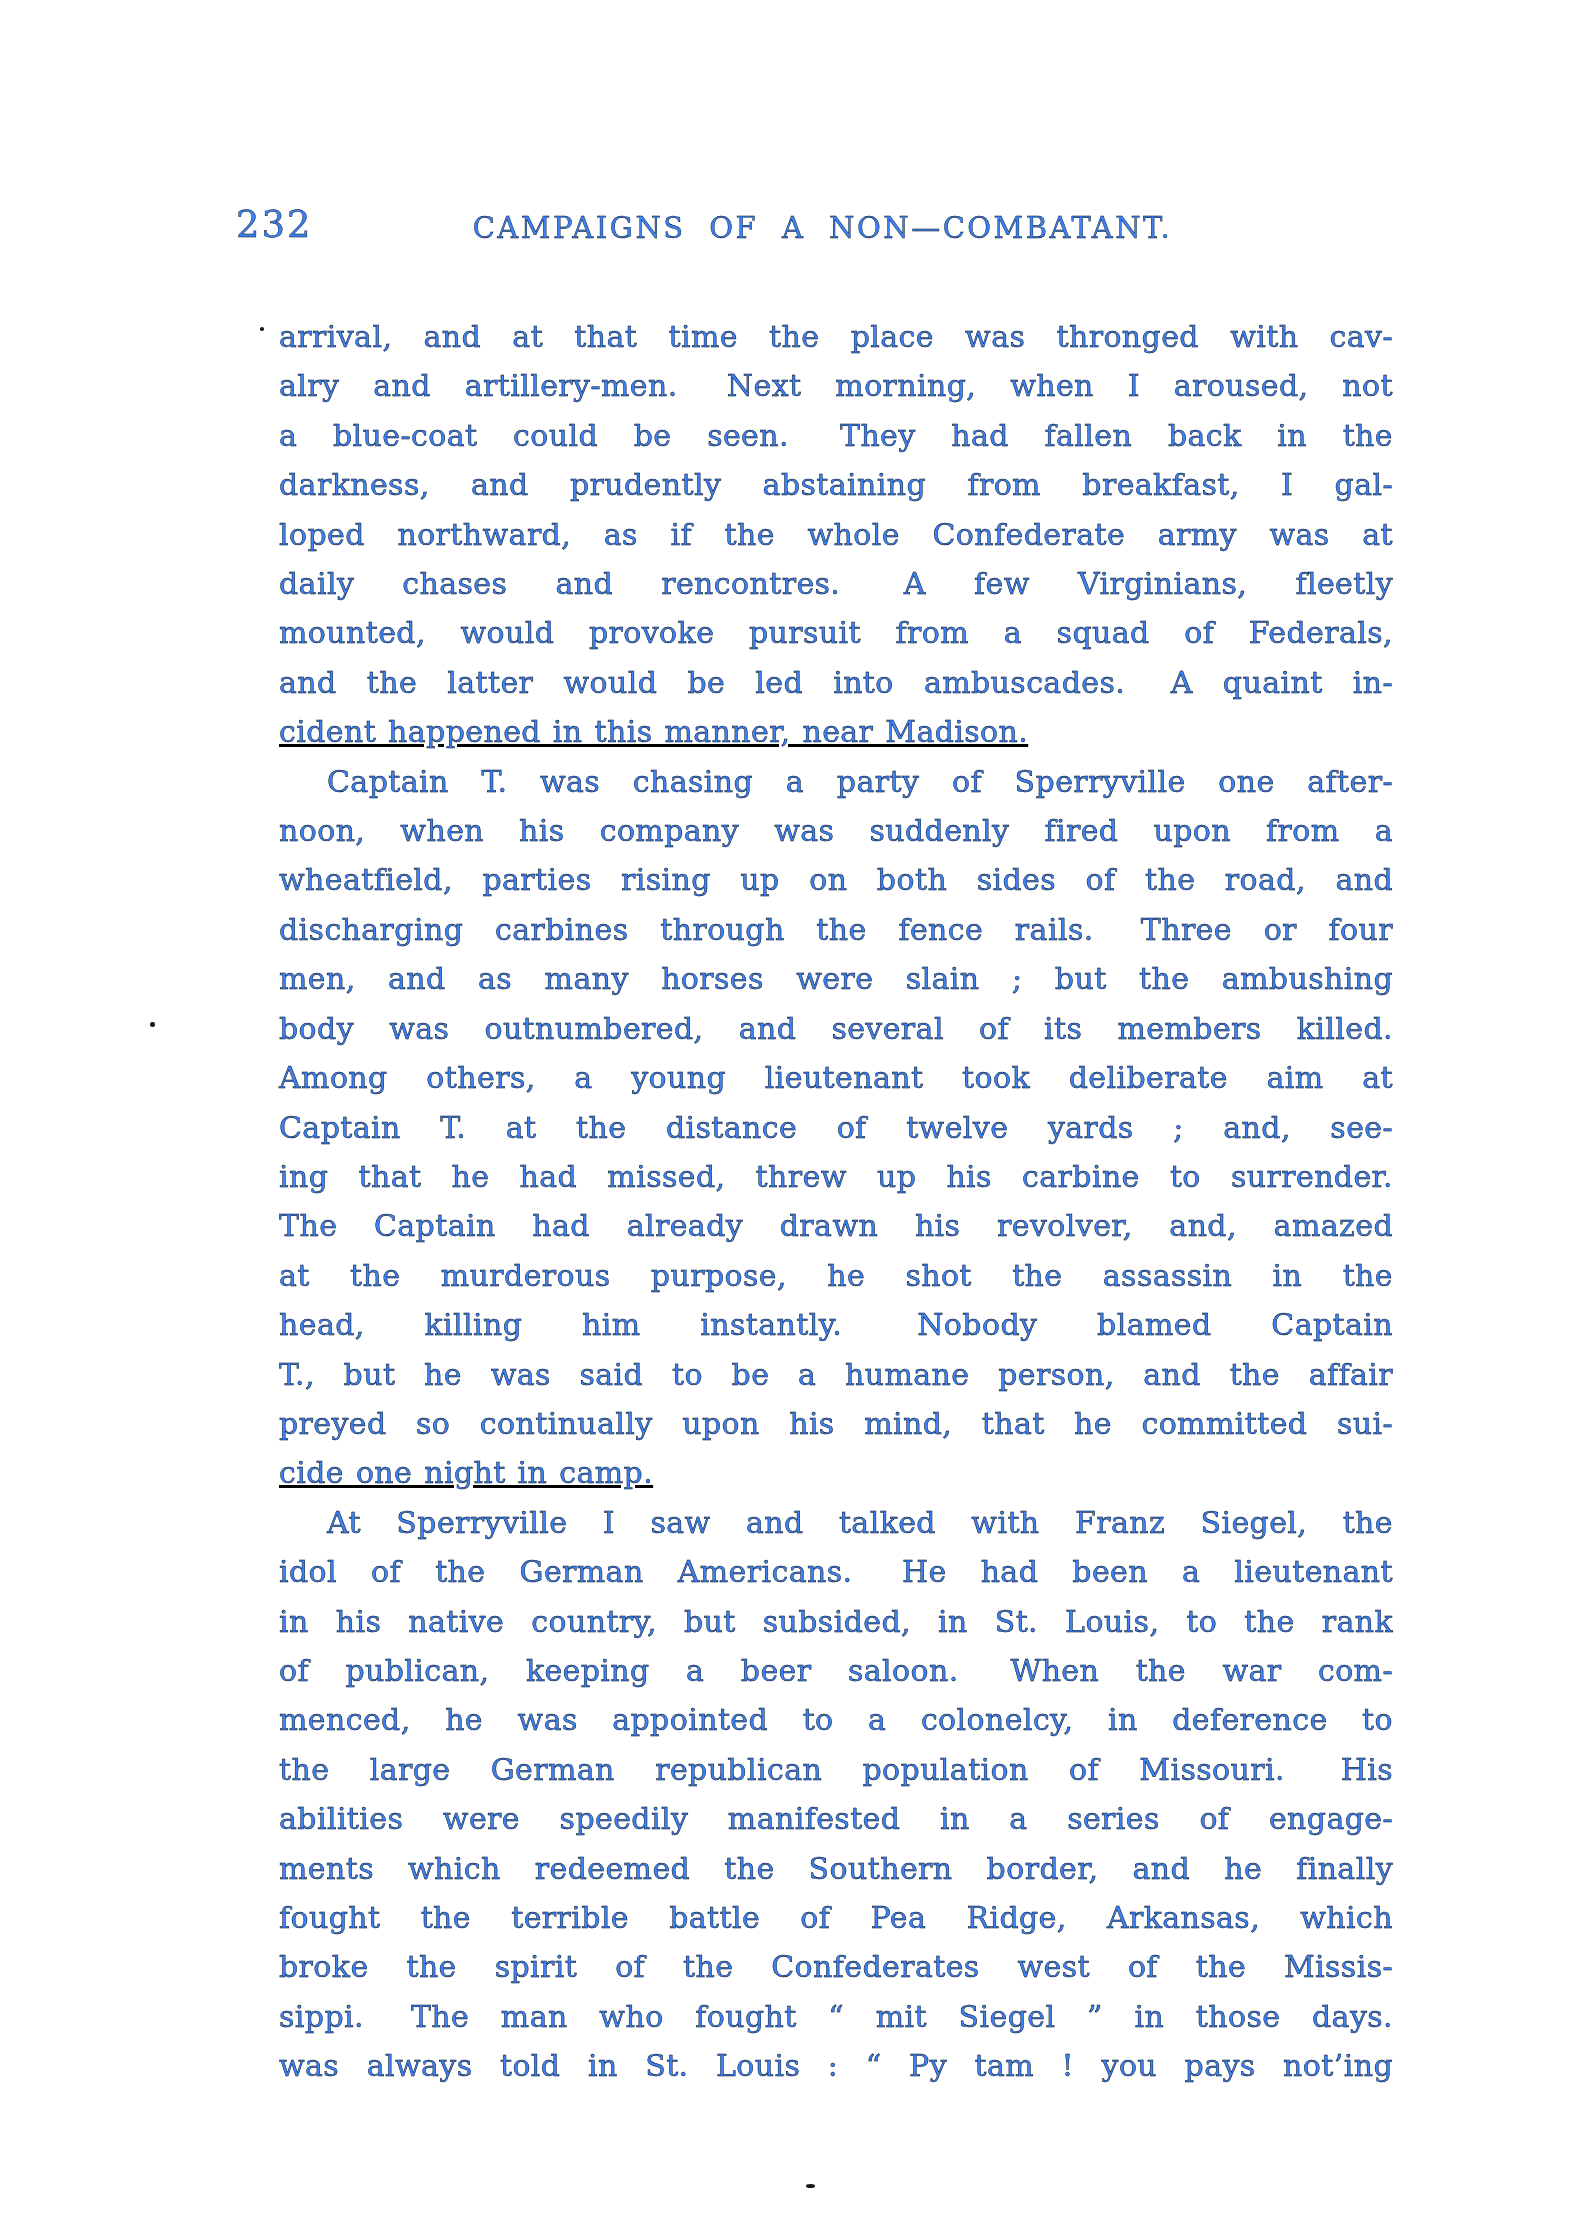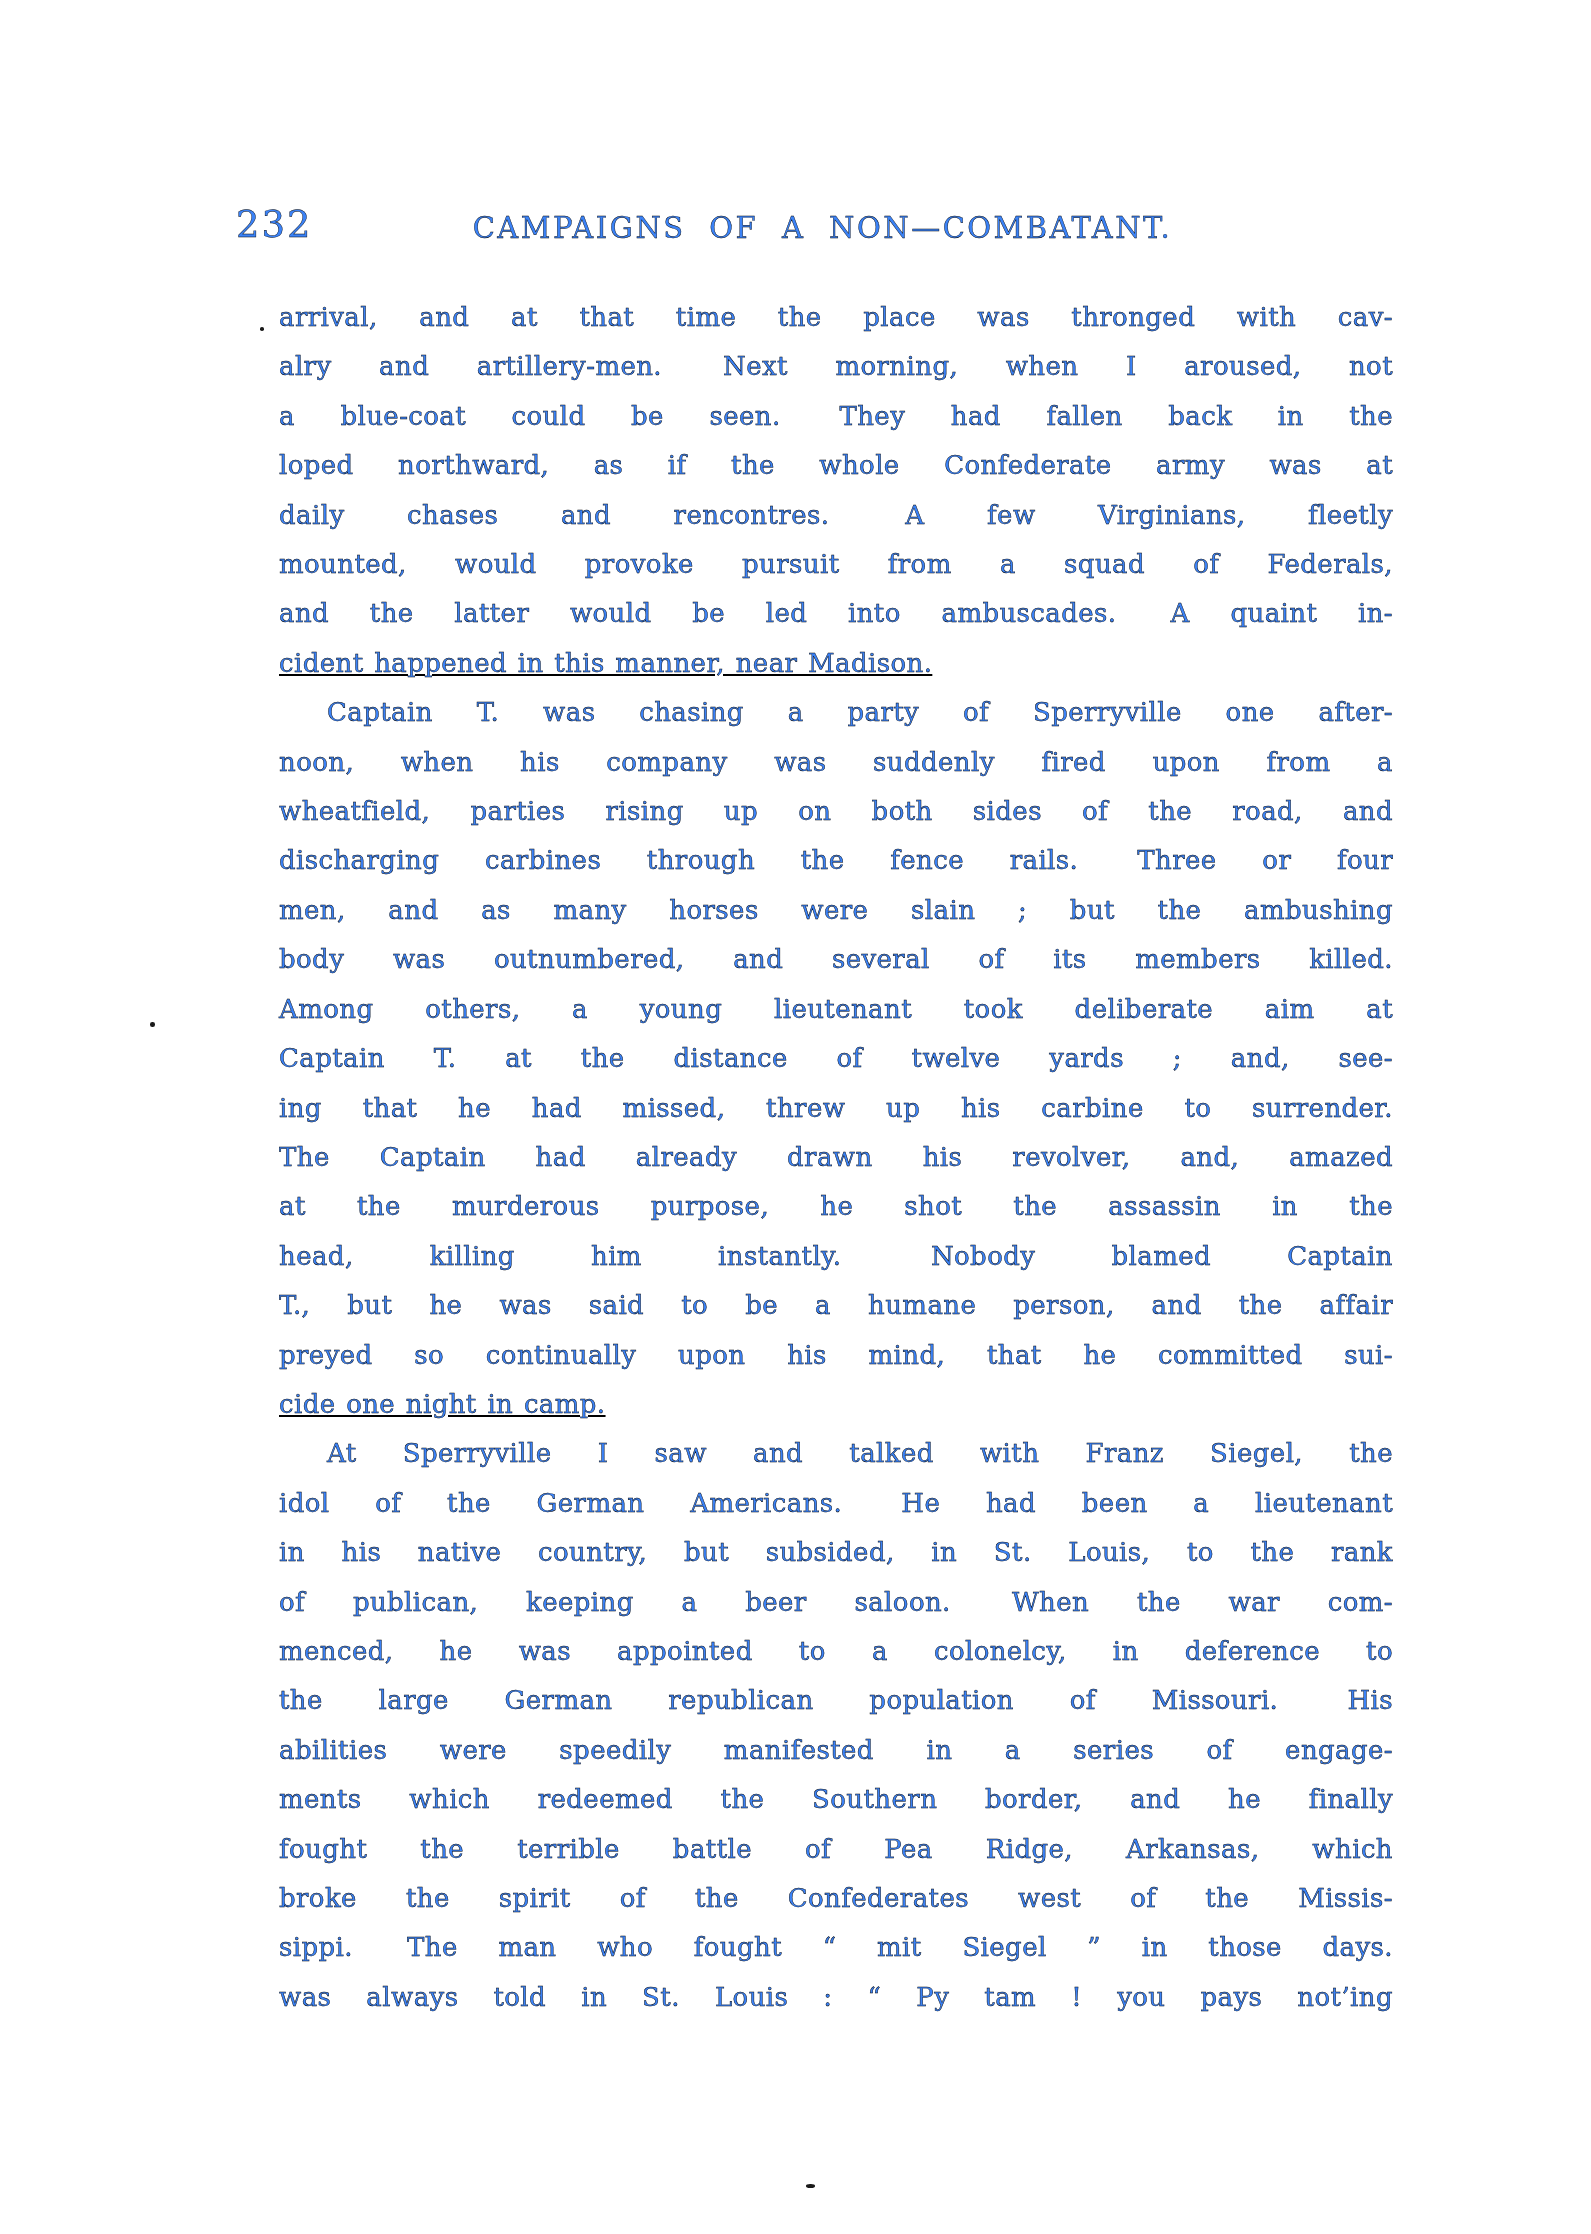--- a/index.html
+++ b/index.html
@@ -36,23 +36,23 @@
     line-height: 1;
     letter-spacing: 2.5px;
     word-spacing: 12px;
     padding-left: 27px;
     -webkit-text-stroke: 0.4px #000;
   }
   
   .text-block {
     position: absolute;
     left: 279px;
-    top: 293px;
+    top: 312px;
     width: 1114px;
-    font-size: 26px;
+    font-size: 30px;
     line-height: 49.4px;
     letter-spacing: 0.4px;
     word-spacing: 2px;
     -webkit-text-stroke: 0.45px #000;
   }
   .paragraph { margin: 0; padding: 0; }
   .line {
     text-align: justify;
     text-align-last: justify;
     text-justify: inter-word;
@@ -77,20 +77,21 @@
 
   <div class="folio">232</div>
 
   <div class="running-title">CAMPAIGNS OF A NON—COMBATANT.</div>
 
   <div class="text-block" id="text-block">
       <div class="paragraph">
         <div class="line">arrival, and at that time the place was thronged with cav-</div>
         <div class="line">alry and artillery-men.  Next morning, when I aroused, not</div>
         <div class="line">a blue-coat could be seen.  They had fallen back in the</div>
+        <div class="line">darkness, and prudently abstaining from breakfast, I gal-</div>
         <div class="line">loped northward, as if the whole Confederate army was at</div>
         <div class="line">daily chases and rencontres.  A few Virginians, fleetly</div>
         <div class="line">mounted, would provoke pursuit from a squad of Federals,</div>
         <div class="line">and the latter would be led into ambuscades.  A quaint in-</div>
         <div class="line para-end">cident happened in this manner, near Madison.</div>
       </div>
       <div class="paragraph">
         <div class="line indent">Captain T. was chasing a party of Sperryville one after-</div>
         <div class="line">noon, when his company was suddenly fired upon from a</div>
         <div class="line">wheatfield, parties rising up on both sides of the road, and</div>

